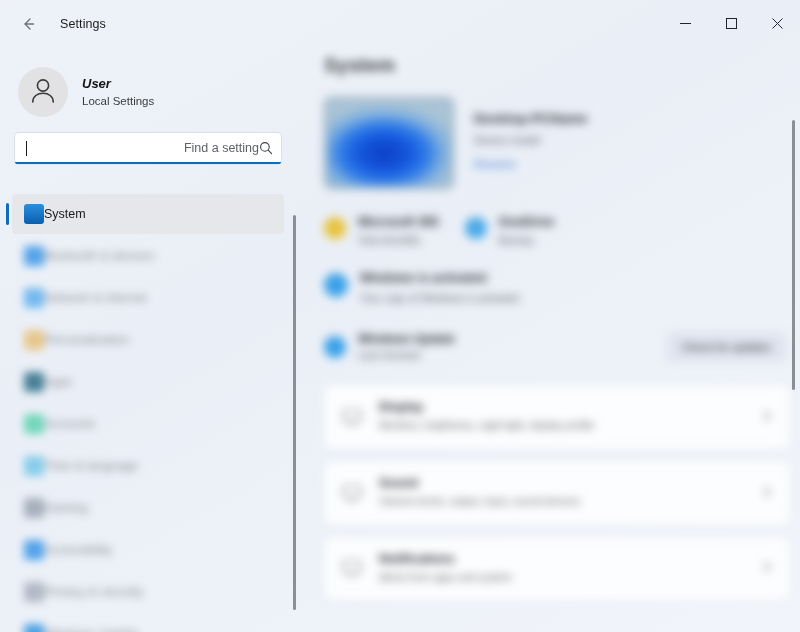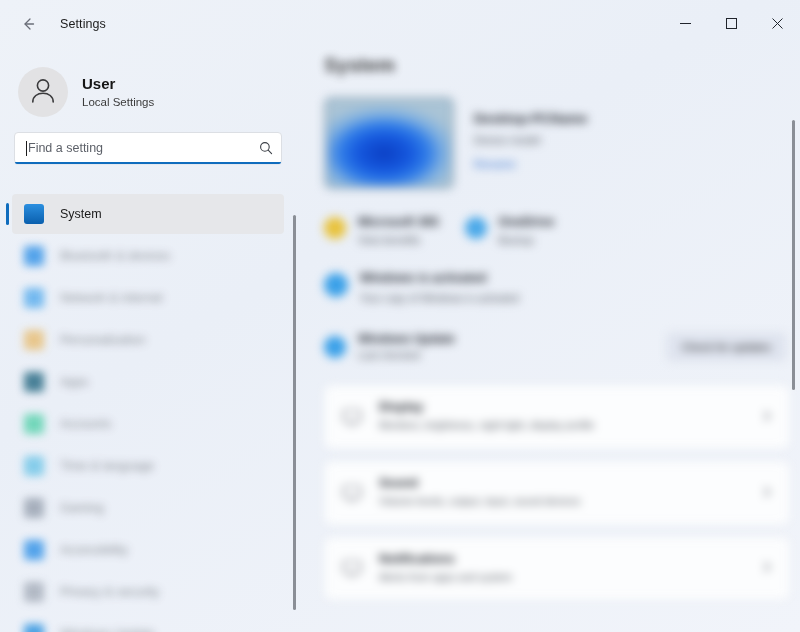--- a/index.html
+++ b/index.html
@@ -34,42 +34,42 @@
   .sidebar {
     position:absolute; left:0; top:48px; width:296px; height:584px;
   }
   .account {
     display:flex; align-items:center; gap:14px; padding:12px 0 0 18px; height:76px;
   }
   .avatar {
     width:50px; height:50px; border-radius:50%; background:#e2e2e4;
     display:flex; align-items:center; justify-content:center; color:#3a3a3c; flex:none;
   }
-  .acct-name { font-size:15px; font-weight:700; color:#161616; line-height:1.35; }
+  .acct-name { font-size:13px; font-weight:700; color:#161616; line-height:1.35;font-style:italic; }
   .acct-sub { font-size:11.5px; color:#3c3c3c; line-height:1.4; }
 
-  .search-wrap { padding:8px 14px 16px 14px; }
+  .search-wrap { padding:8px 14px 16px 14px;text-align:right; }
   .search-box {
     position:relative; height:32px; background:#fff; border:1px solid #dcdfe4;
     border-radius:4px; display:flex; align-items:center; padding:0 8px 0 11px;
     box-shadow:0 1px 0 rgba(0,0,0,.03);
   }
   .search-box::after {
     content:""; position:absolute; left:0; right:0; bottom:-1px; height:2px;
     background:#0f6cbd; border-radius:0 0 4px 4px;
   }
   .caret {
     width:1px; height:15px; background:#1b1b1b; margin-right:1px; flex:none;
   }
   .search-ph { font-size:12.5px; color:#5d6169; flex:1; }
   .search-icon { color:#3b3f46; display:flex; flex:none; }
 
   .navlist { margin-top:14px; position:relative; }
   .navitem {
-    position:relative; display:flex; align-items:center; gap:16px;
+    position:relative; display:flex; align-items:center; 
     height:40px; margin:0 12px 2px 12px; padding-left:12px; border-radius:4px;
   }
   .navitem.selected { background:#e6e7ea; }
   .navitem.selected::before {
     content:""; position:absolute; left:-6px; top:9px; width:3px; height:22px;
     background:#0f6cbd; border-radius:2px;
   }
   .nav-ico { width:20px; height:20px; border-radius:3px; flex:none; }
   .nav-label { font-size:12.5px; color:#1b1b1b; }
   .navitem.blurred { filter: blur(4.2px); opacity:.85; }

